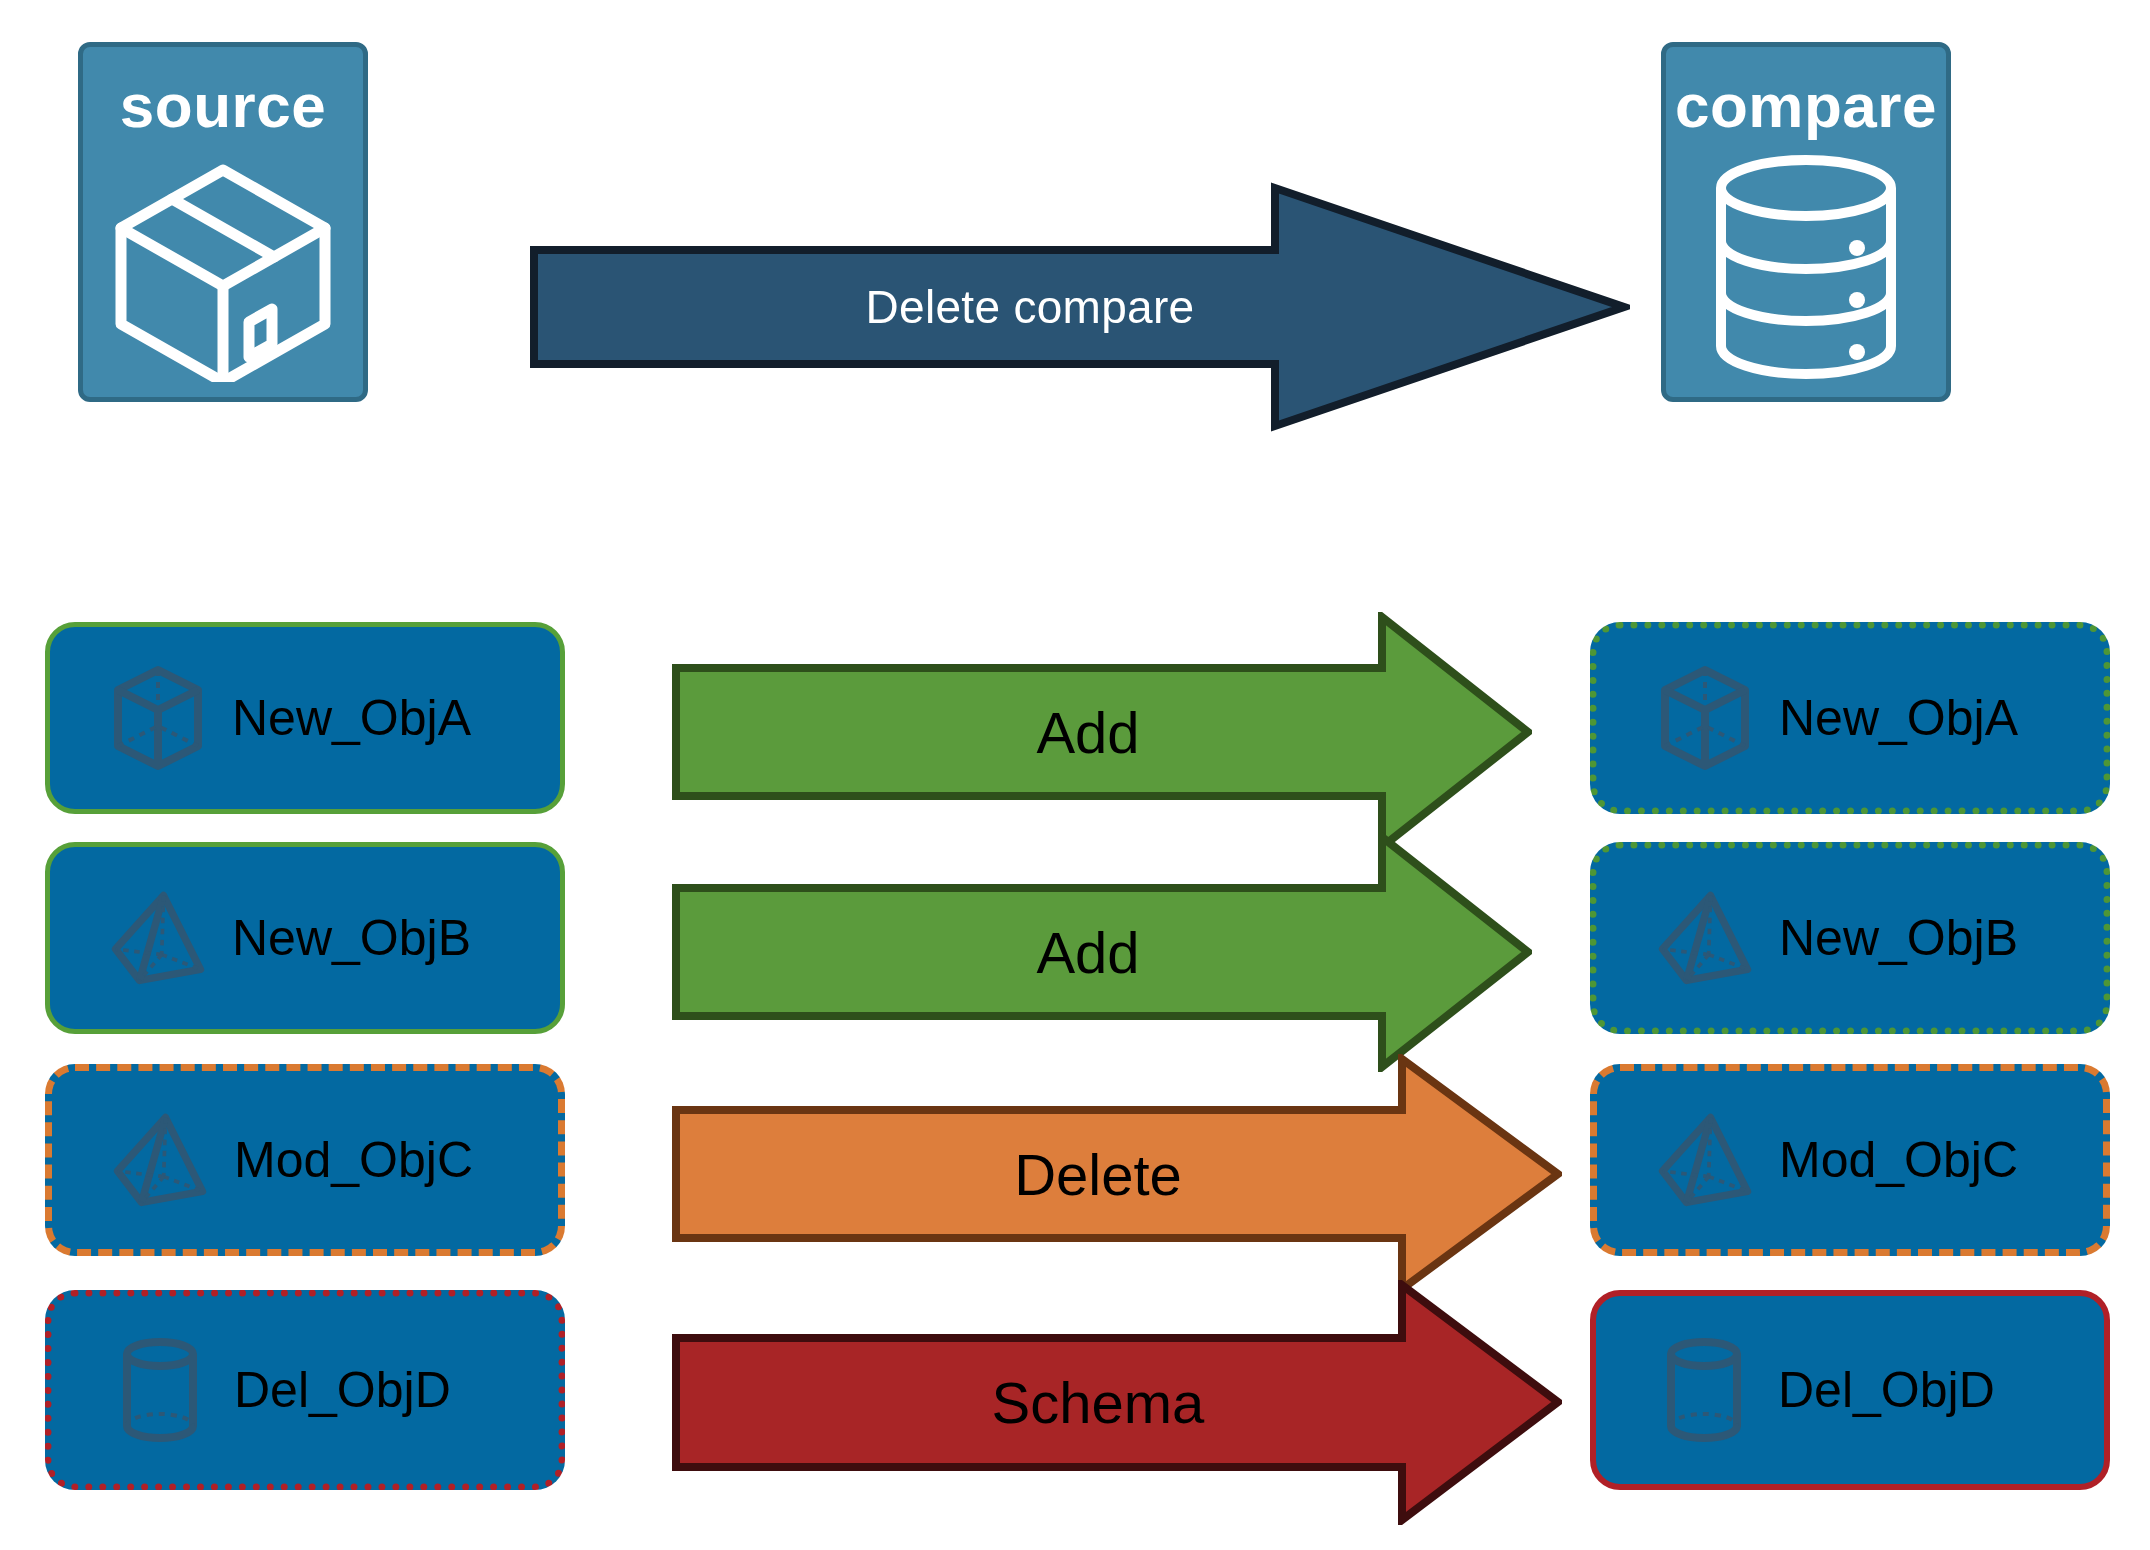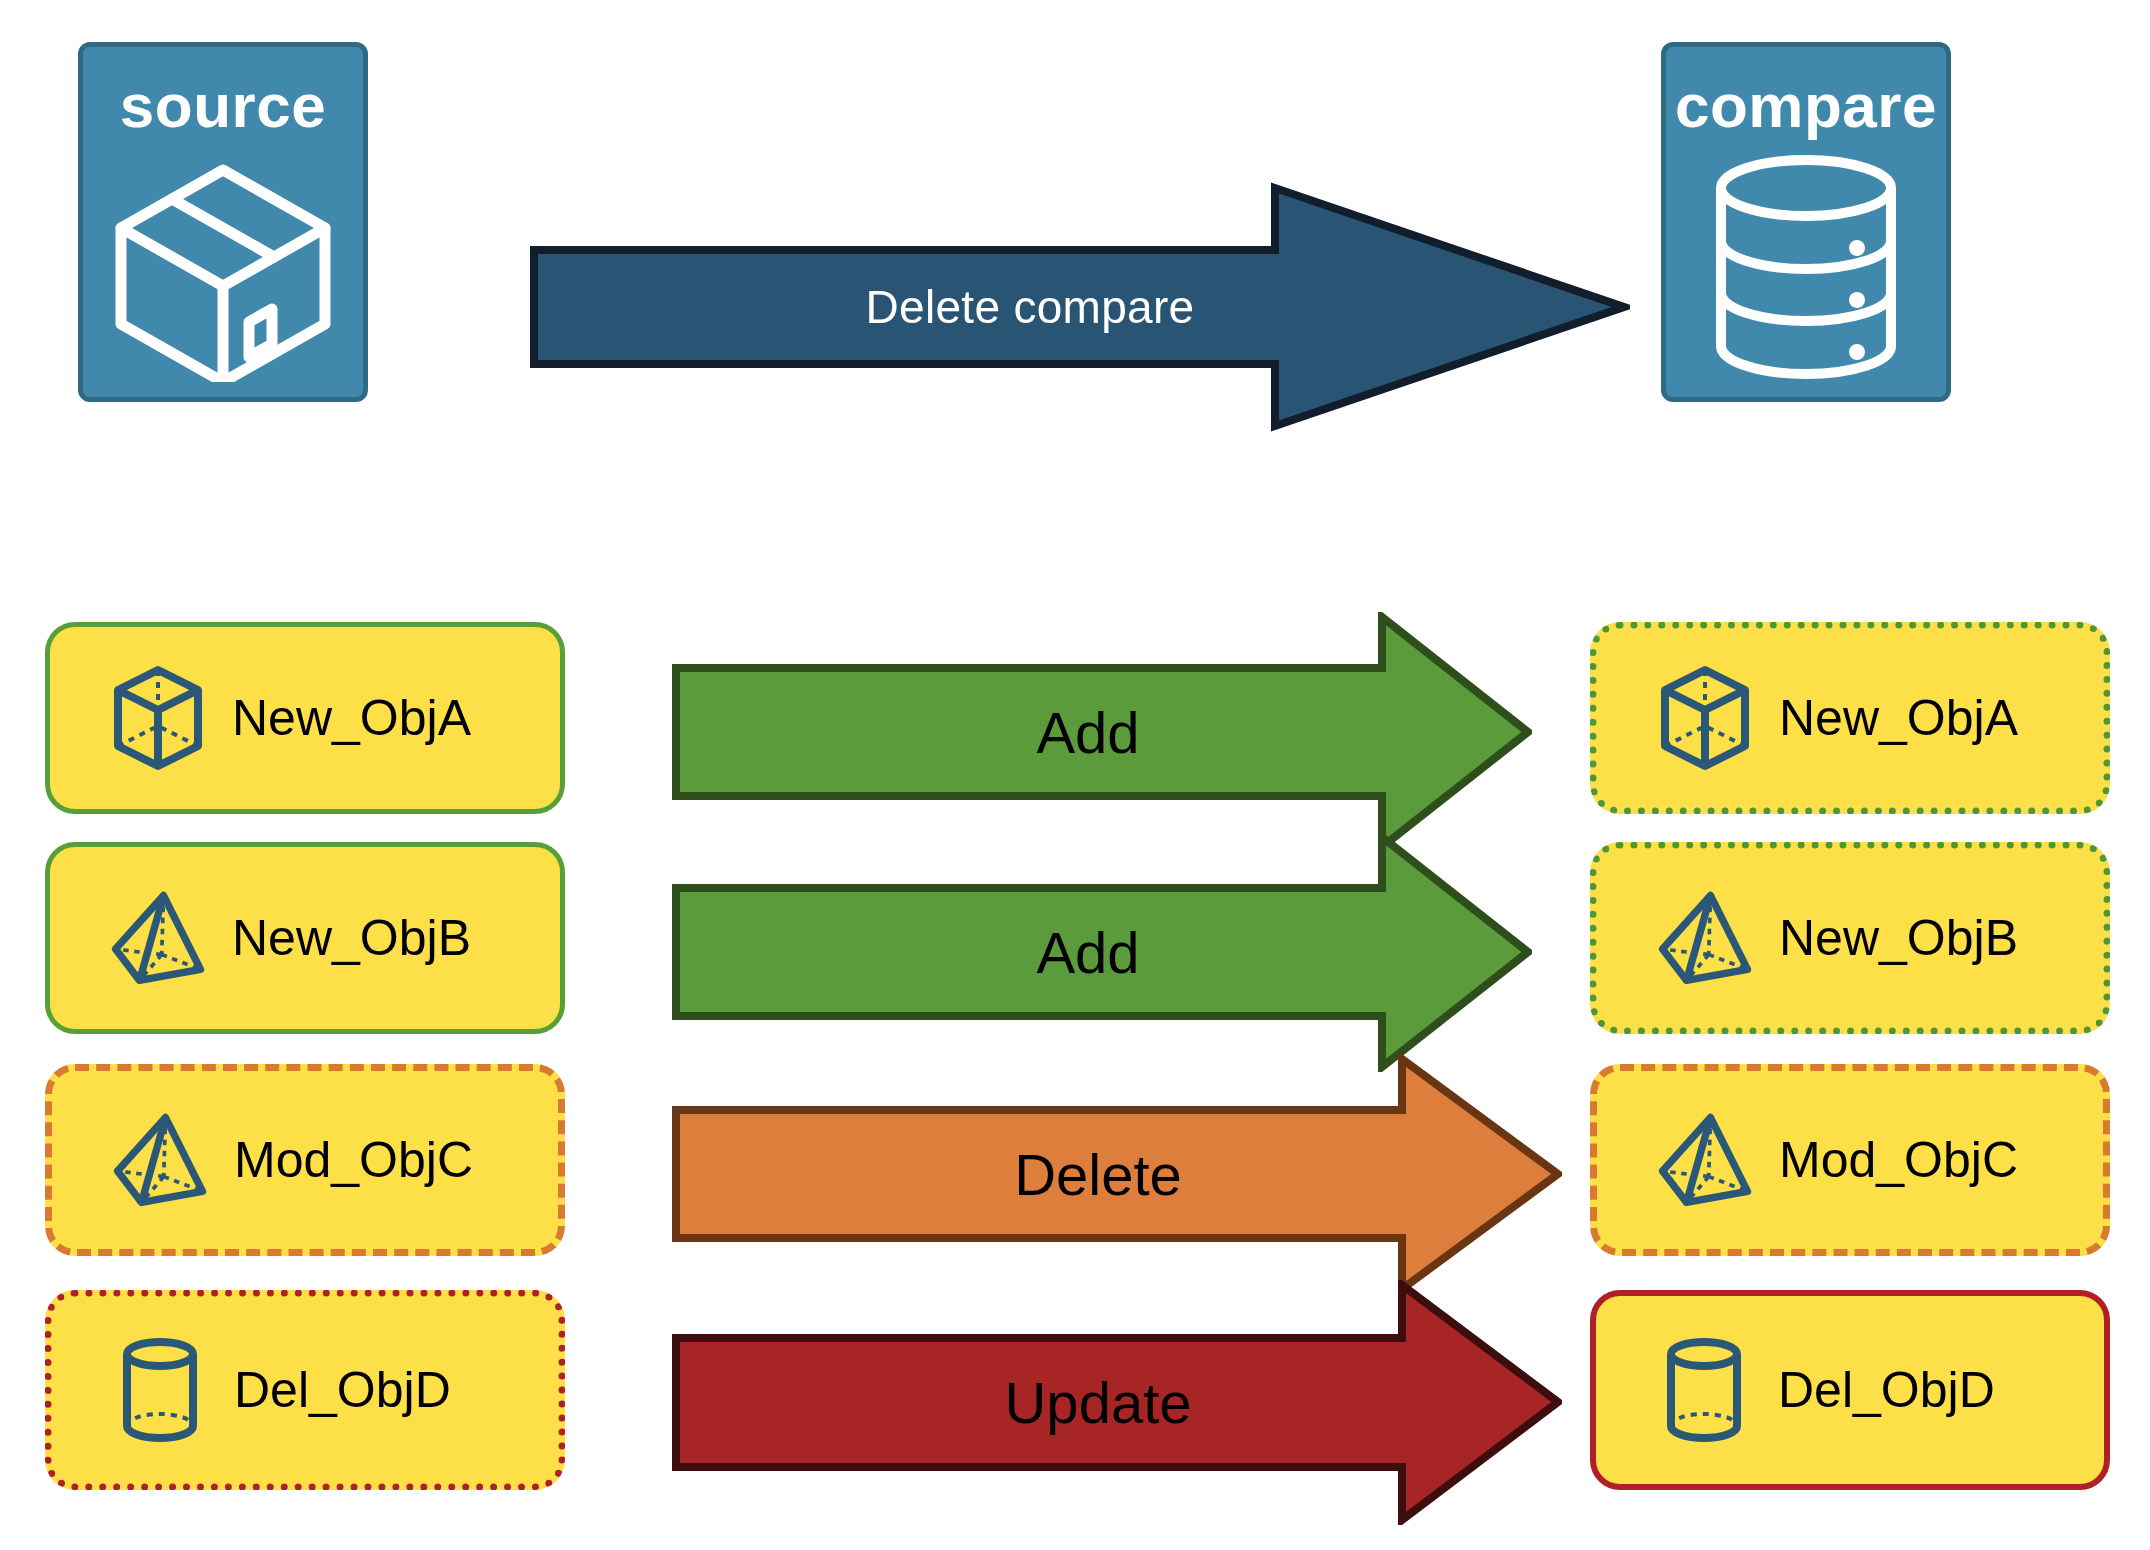--- a/index.html
+++ b/index.html
@@ -64,21 +64,21 @@
     color: #ffffff;
     font-size: 46px;
     letter-spacing: 0.3px;
     pointer-events: none;
   }
 
   
   .obj-box {
     position: absolute;
     box-sizing: border-box;
-    background: #fde047;
+    background: #0369a1;
     border-radius: 30px;
     display: flex;
     align-items: center;
   }
   .obj-box.left  { left: 45px;   width: 520px; }
   .obj-box.right { left: 1590px; width: 520px; }
 
   .obj-icon {
     margin-left: 60px;
     flex: 0 0 auto;
@@ -296,21 +296,21 @@
         </g>
         <path d="M10 90 a33 12 0 0 1 66 0" fill="none" stroke="#2C5877" stroke-width="4" stroke-dasharray="6 6"></path>
       </svg>
     </div>
     <div class="obj-label">Del_ObjD</div>
   </div>
 
   <svg class="action-arrow" style="top:1280px;" width="890" height="245" viewBox="0 0 890 245">
     <polygon points="4,58 730,58 730,5 886,122 730,240 730,187 4,187" fill="#A82526" stroke="#3E0D0E" stroke-width="8" stroke-linejoin="miter"></polygon>
   </svg>
-  <div class="action-label" style="left:672px;top:1280px;width:810px;height:245px;">Update</div>
+  <div class="action-label" style="left:672px;top:1280px;width:810px;height:245px;">Schema</div>
 
   <div class="obj-box right bd-red-solid" style="top:1290px;height:200px;">
     <div class="obj-icon">
       <svg width="86" height="108" viewBox="0 0 86 108">
         <g fill="none" stroke="#2C5877" stroke-width="8">
           <ellipse cx="43" cy="18" rx="33" ry="12"></ellipse>
           <path d="M10 18 L10 90"></path>
           <path d="M76 18 L76 90"></path>
           <path d="M10 90 a33 12 0 0 0 66 0"></path>
         </g>

